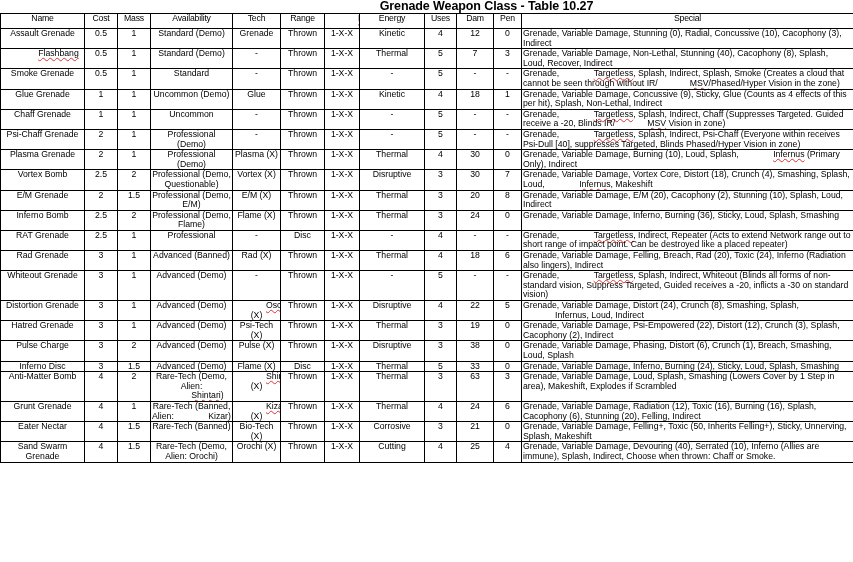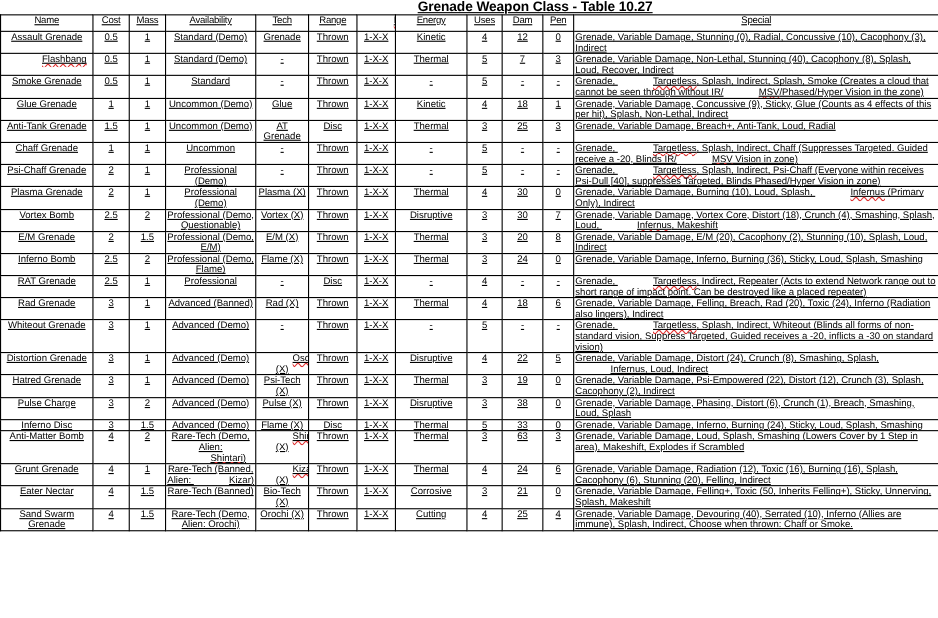--- a/index.html
+++ b/index.html
@@ -13,21 +13,20 @@
     height: 562px;
     overflow: hidden;
     font-family: "Liberation Sans", sans-serif;
     color: #000000;
   }
   #sheet {
     position: relative;
     width: 853px;
     height: 562px;
     box-sizing: border-box;
-    text-decoration: underline;
   }
   .title-row {
     height: 13px;
     line-height: 13px;
     text-align: center;
     font-weight: bold;
     font-size: 12.5px;
     letter-spacing: -0.1px;
     padding-left: 120px;
     box-sizing: border-box;
@@ -171,34 +170,20 @@
           <td class="c">Glue</td>
           <td class="c">Thrown</td>
           <td class="c">1-X-X</td>
           <td class="c">Kinetic</td>
           <td class="c">4</td>
           <td class="c">18</td>
           <td class="c">1</td>
           <td class="sp">Grenade, Variable Damage, Concussive (9), Sticky, Glue (Counts as 4 effects of this per hit), Splash, Non-Lethal, Indirect</td>
         </tr>
         <tr>
-          <td class="nm">Anti-Tank Grenade</td>
-          <td class="c">1.5</td>
-          <td class="c">1</td>
-          <td class="c">Uncommon (Demo)</td>
-          <td class="c">AT Grenade</td>
-          <td class="c">Disc</td>
-          <td class="c">1-X-X</td>
-          <td class="c">Thermal</td>
-          <td class="c">3</td>
-          <td class="c">25</td>
-          <td class="c">3</td>
-          <td class="sp">Grenade, Variable Damage, Breach+, Anti-Tank, Loud, Radial</td>
-        </tr>
-        <tr>
           <td class="nm">Chaff Grenade</td>
           <td class="c">1</td>
           <td class="c">1</td>
           <td class="c">Uncommon</td>
           <td class="c">-</td>
           <td class="c">Thrown</td>
           <td class="c">1-X-X</td>
           <td class="c">-</td>
           <td class="c">5</td>
           <td class="c">-</td>

